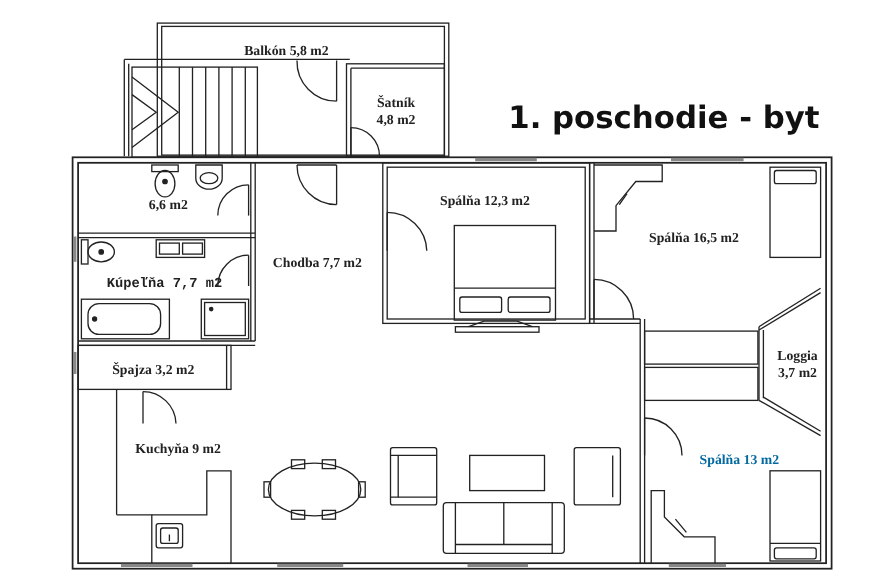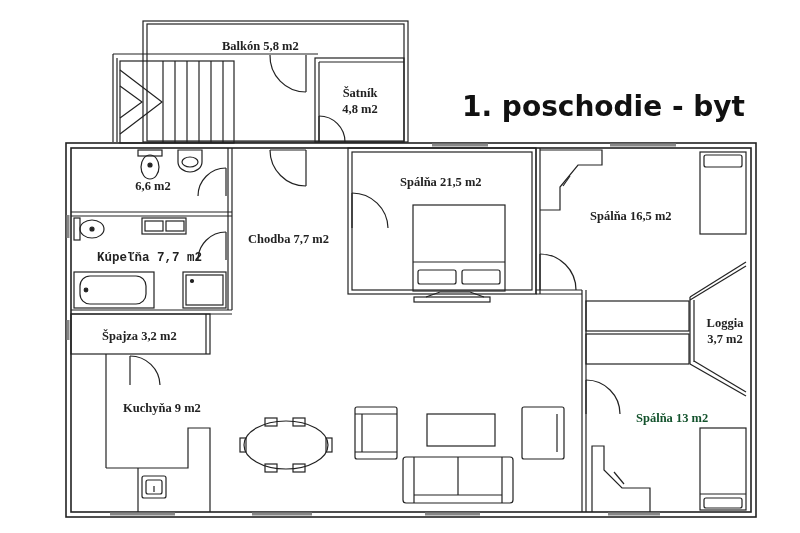--- a/index.html
+++ b/index.html
@@ -1,20 +1,20 @@
 <!DOCTYPE html>
 <html><head>
 <meta charset="utf-8">
 <style>
   html, body { margin: 0; padding: 0; background: #ffffff; }
   body { width: 800px; height: 533px; position: relative; overflow: hidden; font-family: "Liberation Serif", serif; }
   #plan { position: absolute; left: 0; top: 0; width: 800px; height: 533px; }
   .label { position: absolute; font-family: "Liberation Serif", serif; font-weight: bold; font-size: 12.5px; color: #222; text-align: center; white-space: nowrap; line-height: 16px; }
   .title { position: absolute; left: 462px; top: 62px; font-family: "DejaVu Sans", sans-serif; font-weight: bold; font-size: 28px; color: #111; white-space: nowrap; margin-top: 28px; }
-  .faded { color: #14532d; }
+  .faded { color: #0369a1; }
 </style>
 </head>
 <body>
 
 <svg id="plan" viewBox="0 0 800 533" xmlns="http://www.w3.org/2000/svg">
   <g fill="none" stroke="#222" stroke-width="1.2">
 
     <g>
       <rect x="143" y="21" width="265" height="121"></rect>
       <rect x="147" y="24" width="257" height="117"></rect>
@@ -199,21 +199,21 @@
 <div class="label" style="left:222px;top:38px;">Balkón 5,8 m2</div>
 <div class="label" style="left:335px;top:85px;width:50px;">
   <div>Šatník</div>
   <div>4,8 m2</div>
 </div>
 <div class="label" style="left:88px;top:178px;width:130px;">
   <div>6,6 m2</div>
 </div>
 <div class="label" style="left:97px;top:250px;font-family:Liberation Mono, monospace;">Kúpeľňa 7,7 m2</div>
 <div class="label" style="left:248px;top:231px;">Chodba 7,7 m2</div>
-<div class="label" style="left:400px;top:174px;">Spálňa 21,5 m2</div>
+<div class="label" style="left:400px;top:174px;">Spálňa 12,3 m2</div>
 <div class="label" style="left:590px;top:208px;">Spálňa 16,5 m2</div>
 <div class="label" style="left:102px;top:328px;">Špajza 3,2 m2</div>
 <div class="label" style="left:330px;top:357px;width:170px;">
 </div>
 <div class="label" style="left:123px;top:400px;">Kuchyňa 9 m2</div>
 <div class="label" style="left:700px;top:315px;width:50px;">
   <div>Loggia</div>
   <div>3,7 m2</div>
 </div>
 <div class="label faded" style="left:636px;top:410px;">Spálňa 13 m2</div>

